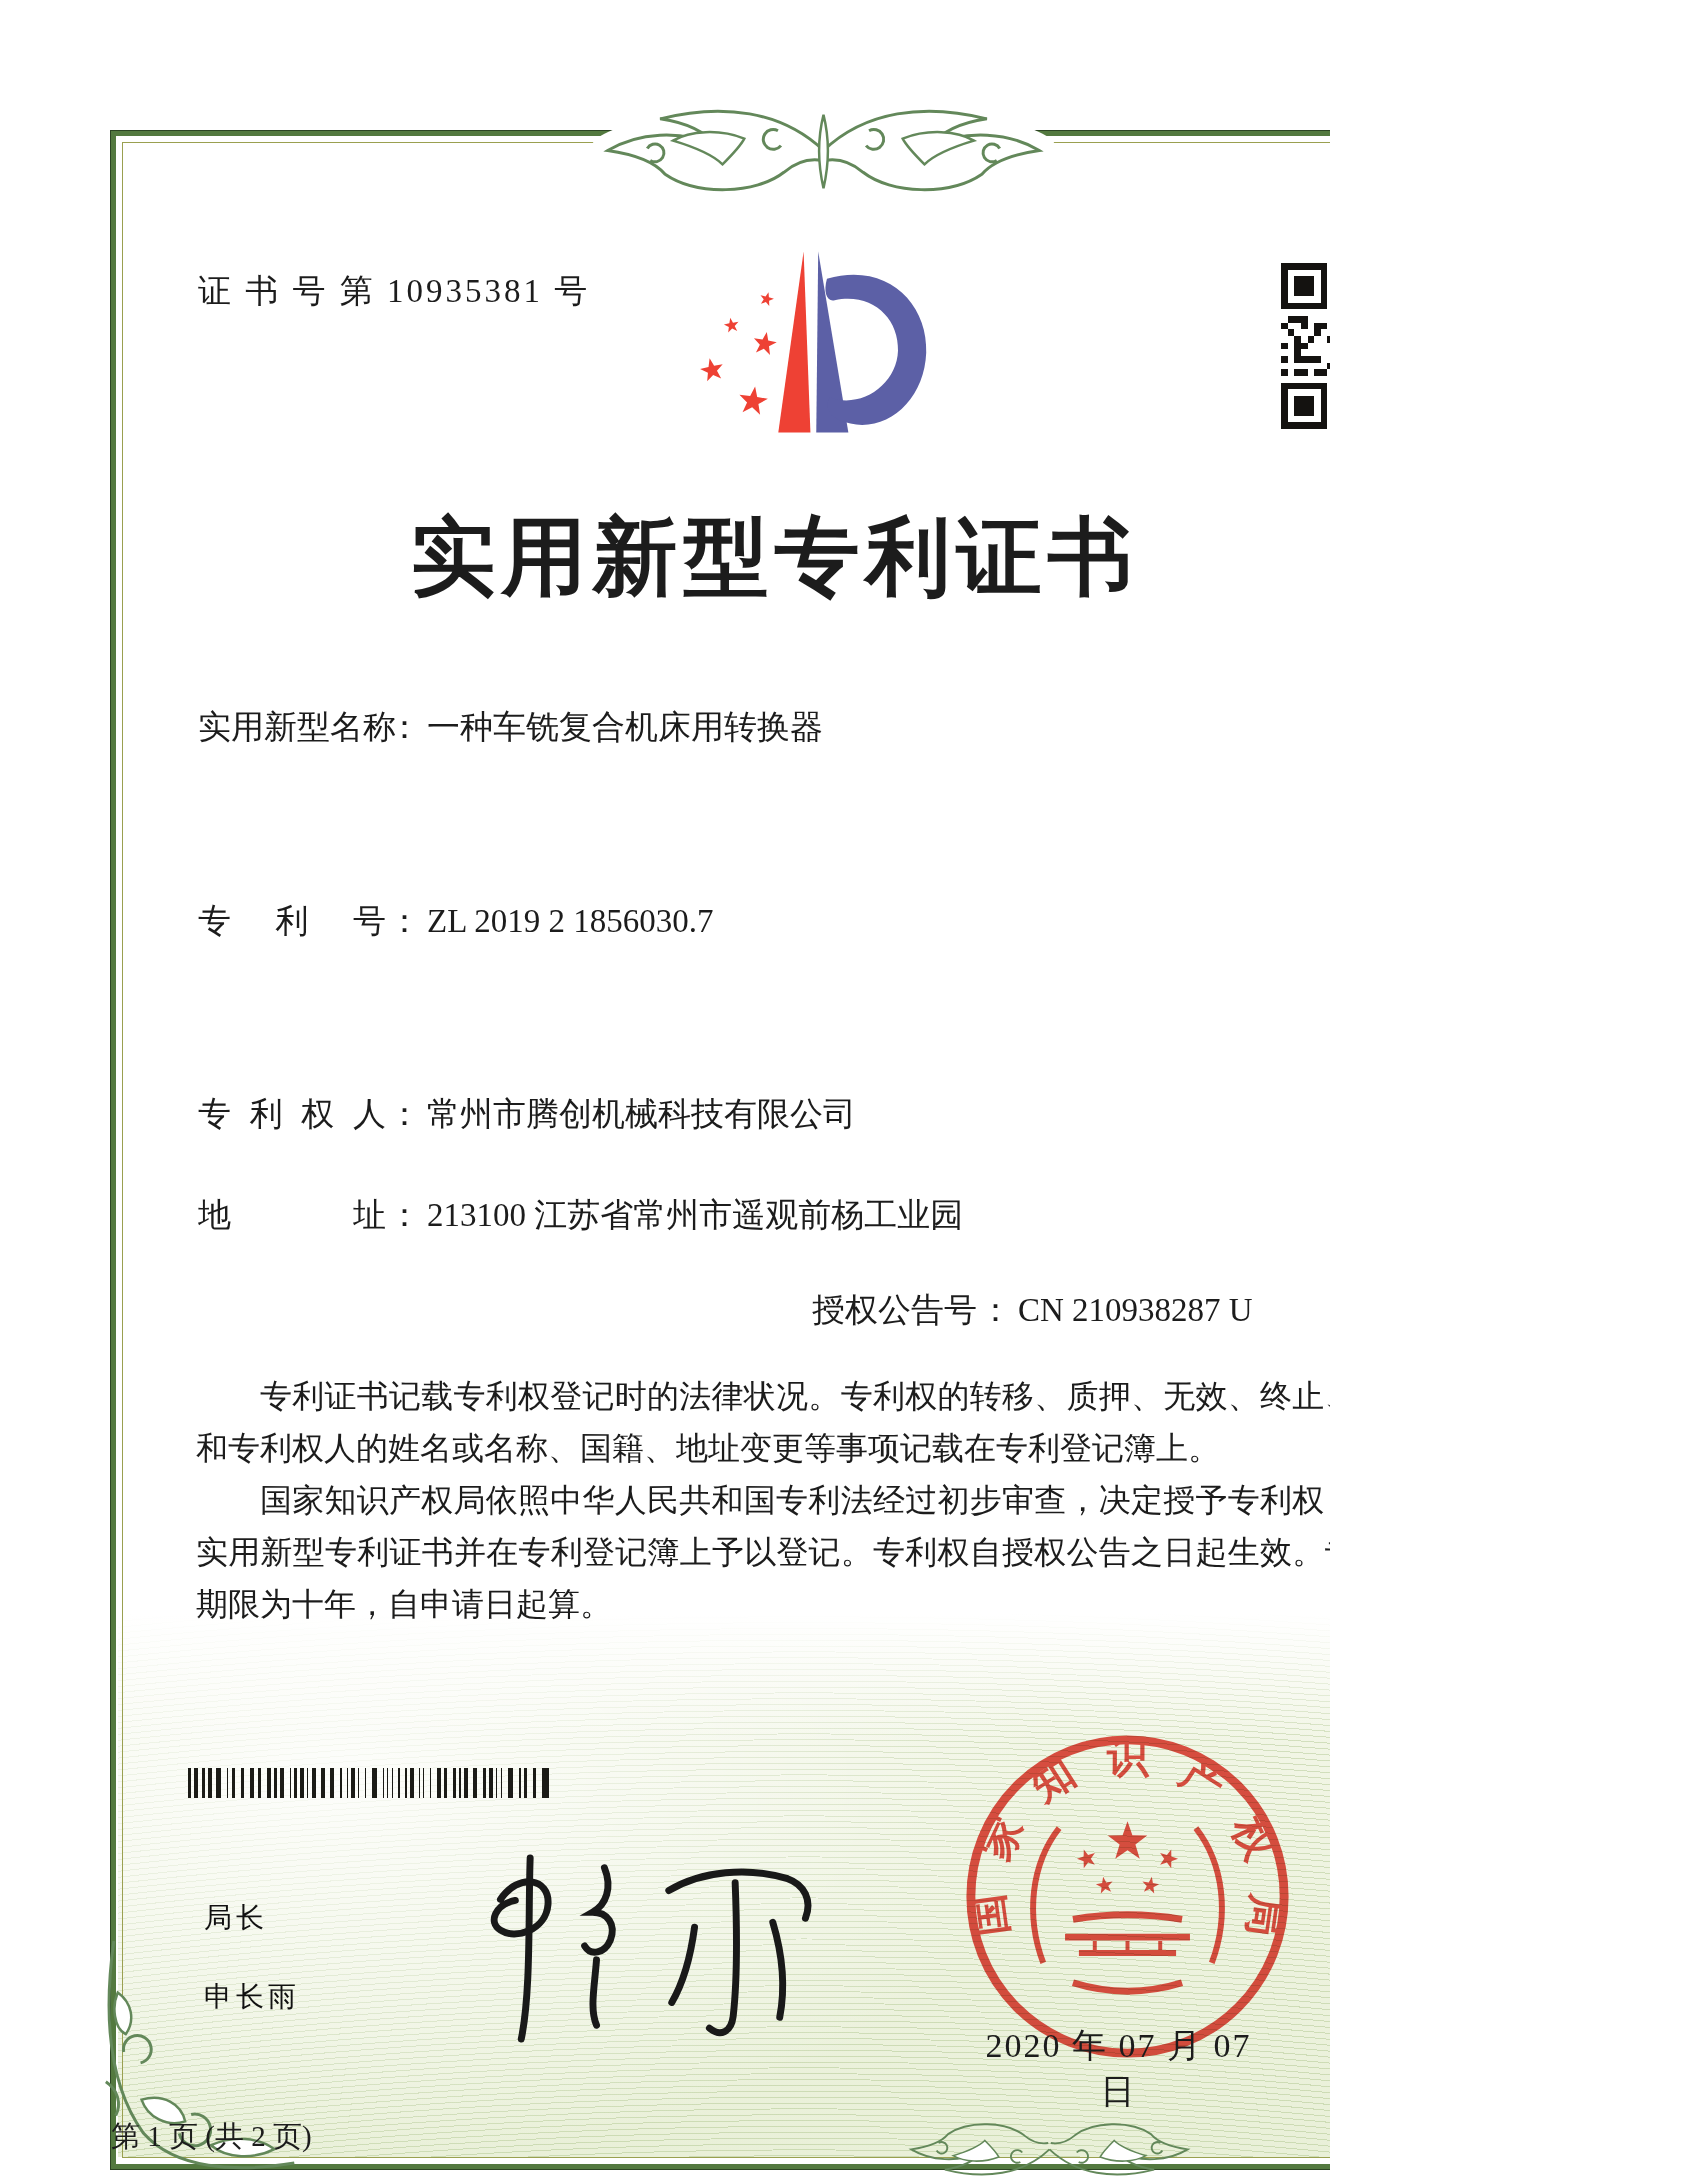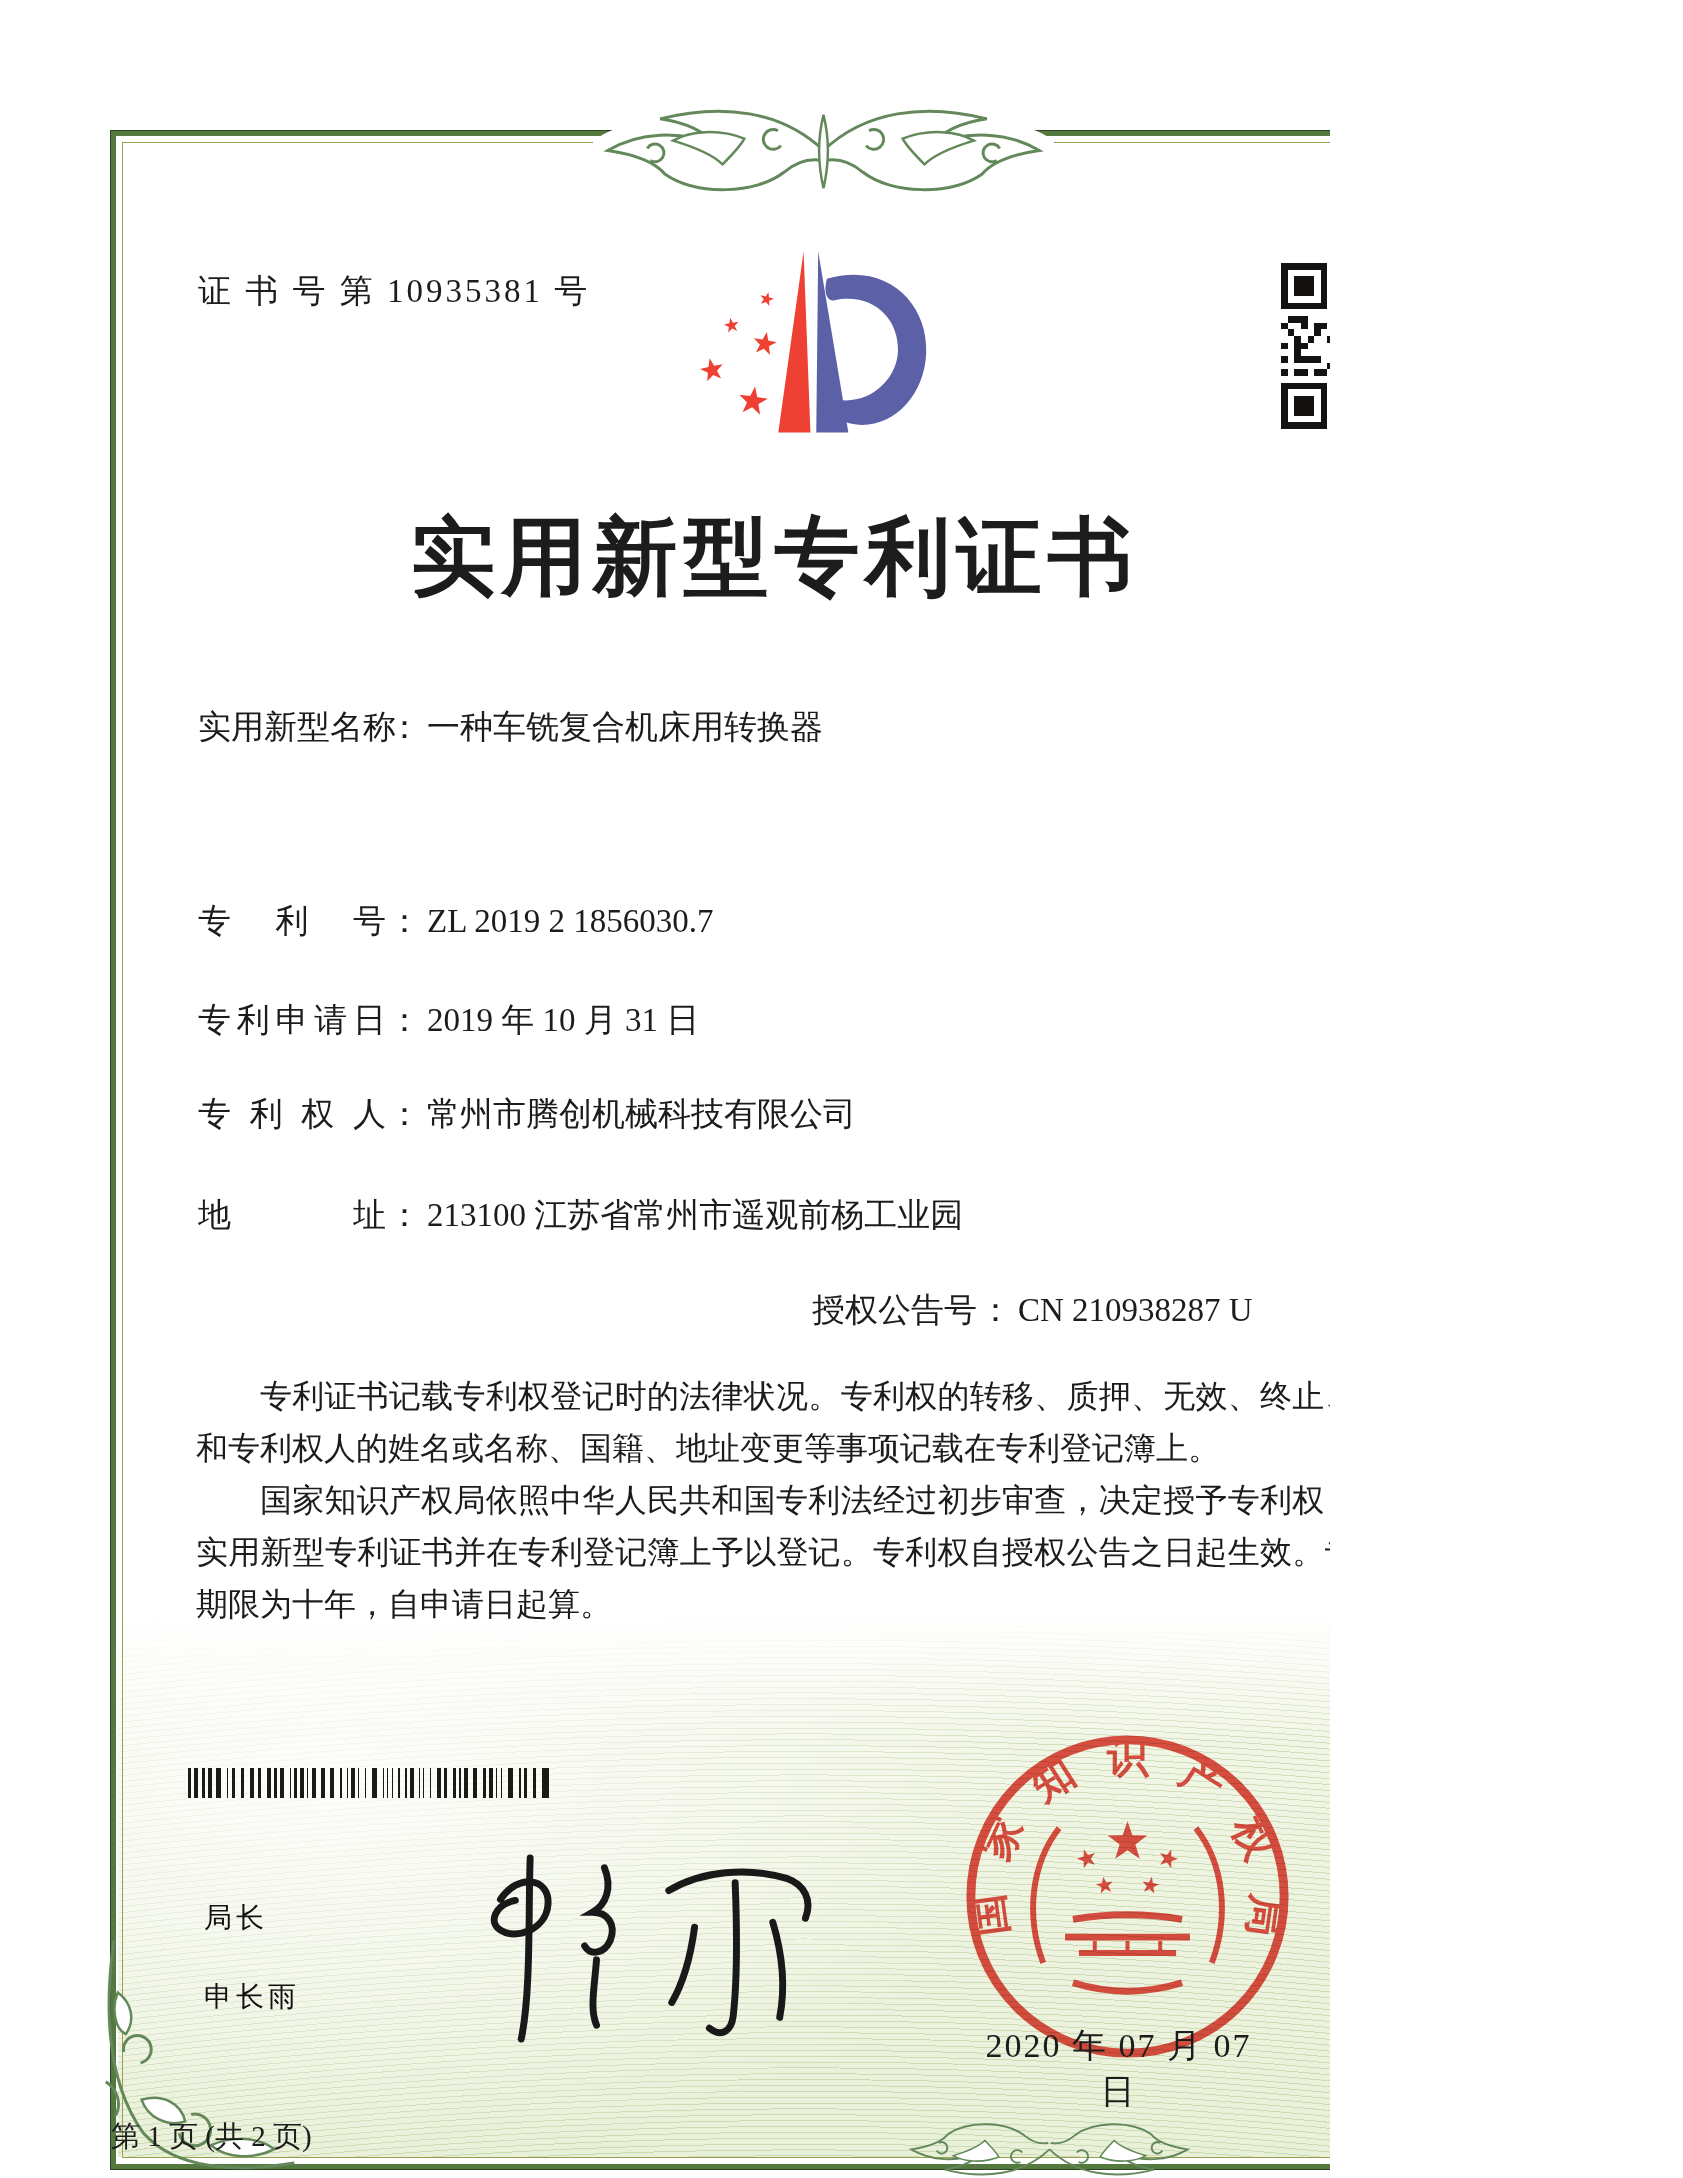--- a/index.html
+++ b/index.html
@@ -332,23 +332,20 @@
     </svg>
 
   <div class="title">实用新型专利证书</div>
 
   <div class="row" style="top:705px">
     <span class="flabel">实用新型名称</span><span class="colon">：</span><span>一种车铣复合机床用转换器</span>
   </div>
   <div class="row" style="top:899px">
     <span class="flabel">专利号</span><span class="colon">：</span><span>ZL 2019 2 1856030.7</span>
   </div>
-  <div class="row" style="top:998px">
-    <span class="flabel">专利申请日</span><span class="colon">：</span><span>2019 年 10 月 31 日</span>
-  </div>
   <div class="row" style="top:1092px">
     <span class="flabel">专利权人</span><span class="colon">：</span><span>常州市腾创机械科技有限公司</span>
   </div>
   <div class="row" style="top:1193px">
     <span class="flabel">地址</span><span class="colon">：</span><span>213100 江苏省常州市遥观前杨工业园</span>
   </div>
 
   <div class="row" style="top:1288px;left:812px">
     <span>授权公告号</span><span class="colon">：</span><span>CN 210938287 U</span>
   </div>

